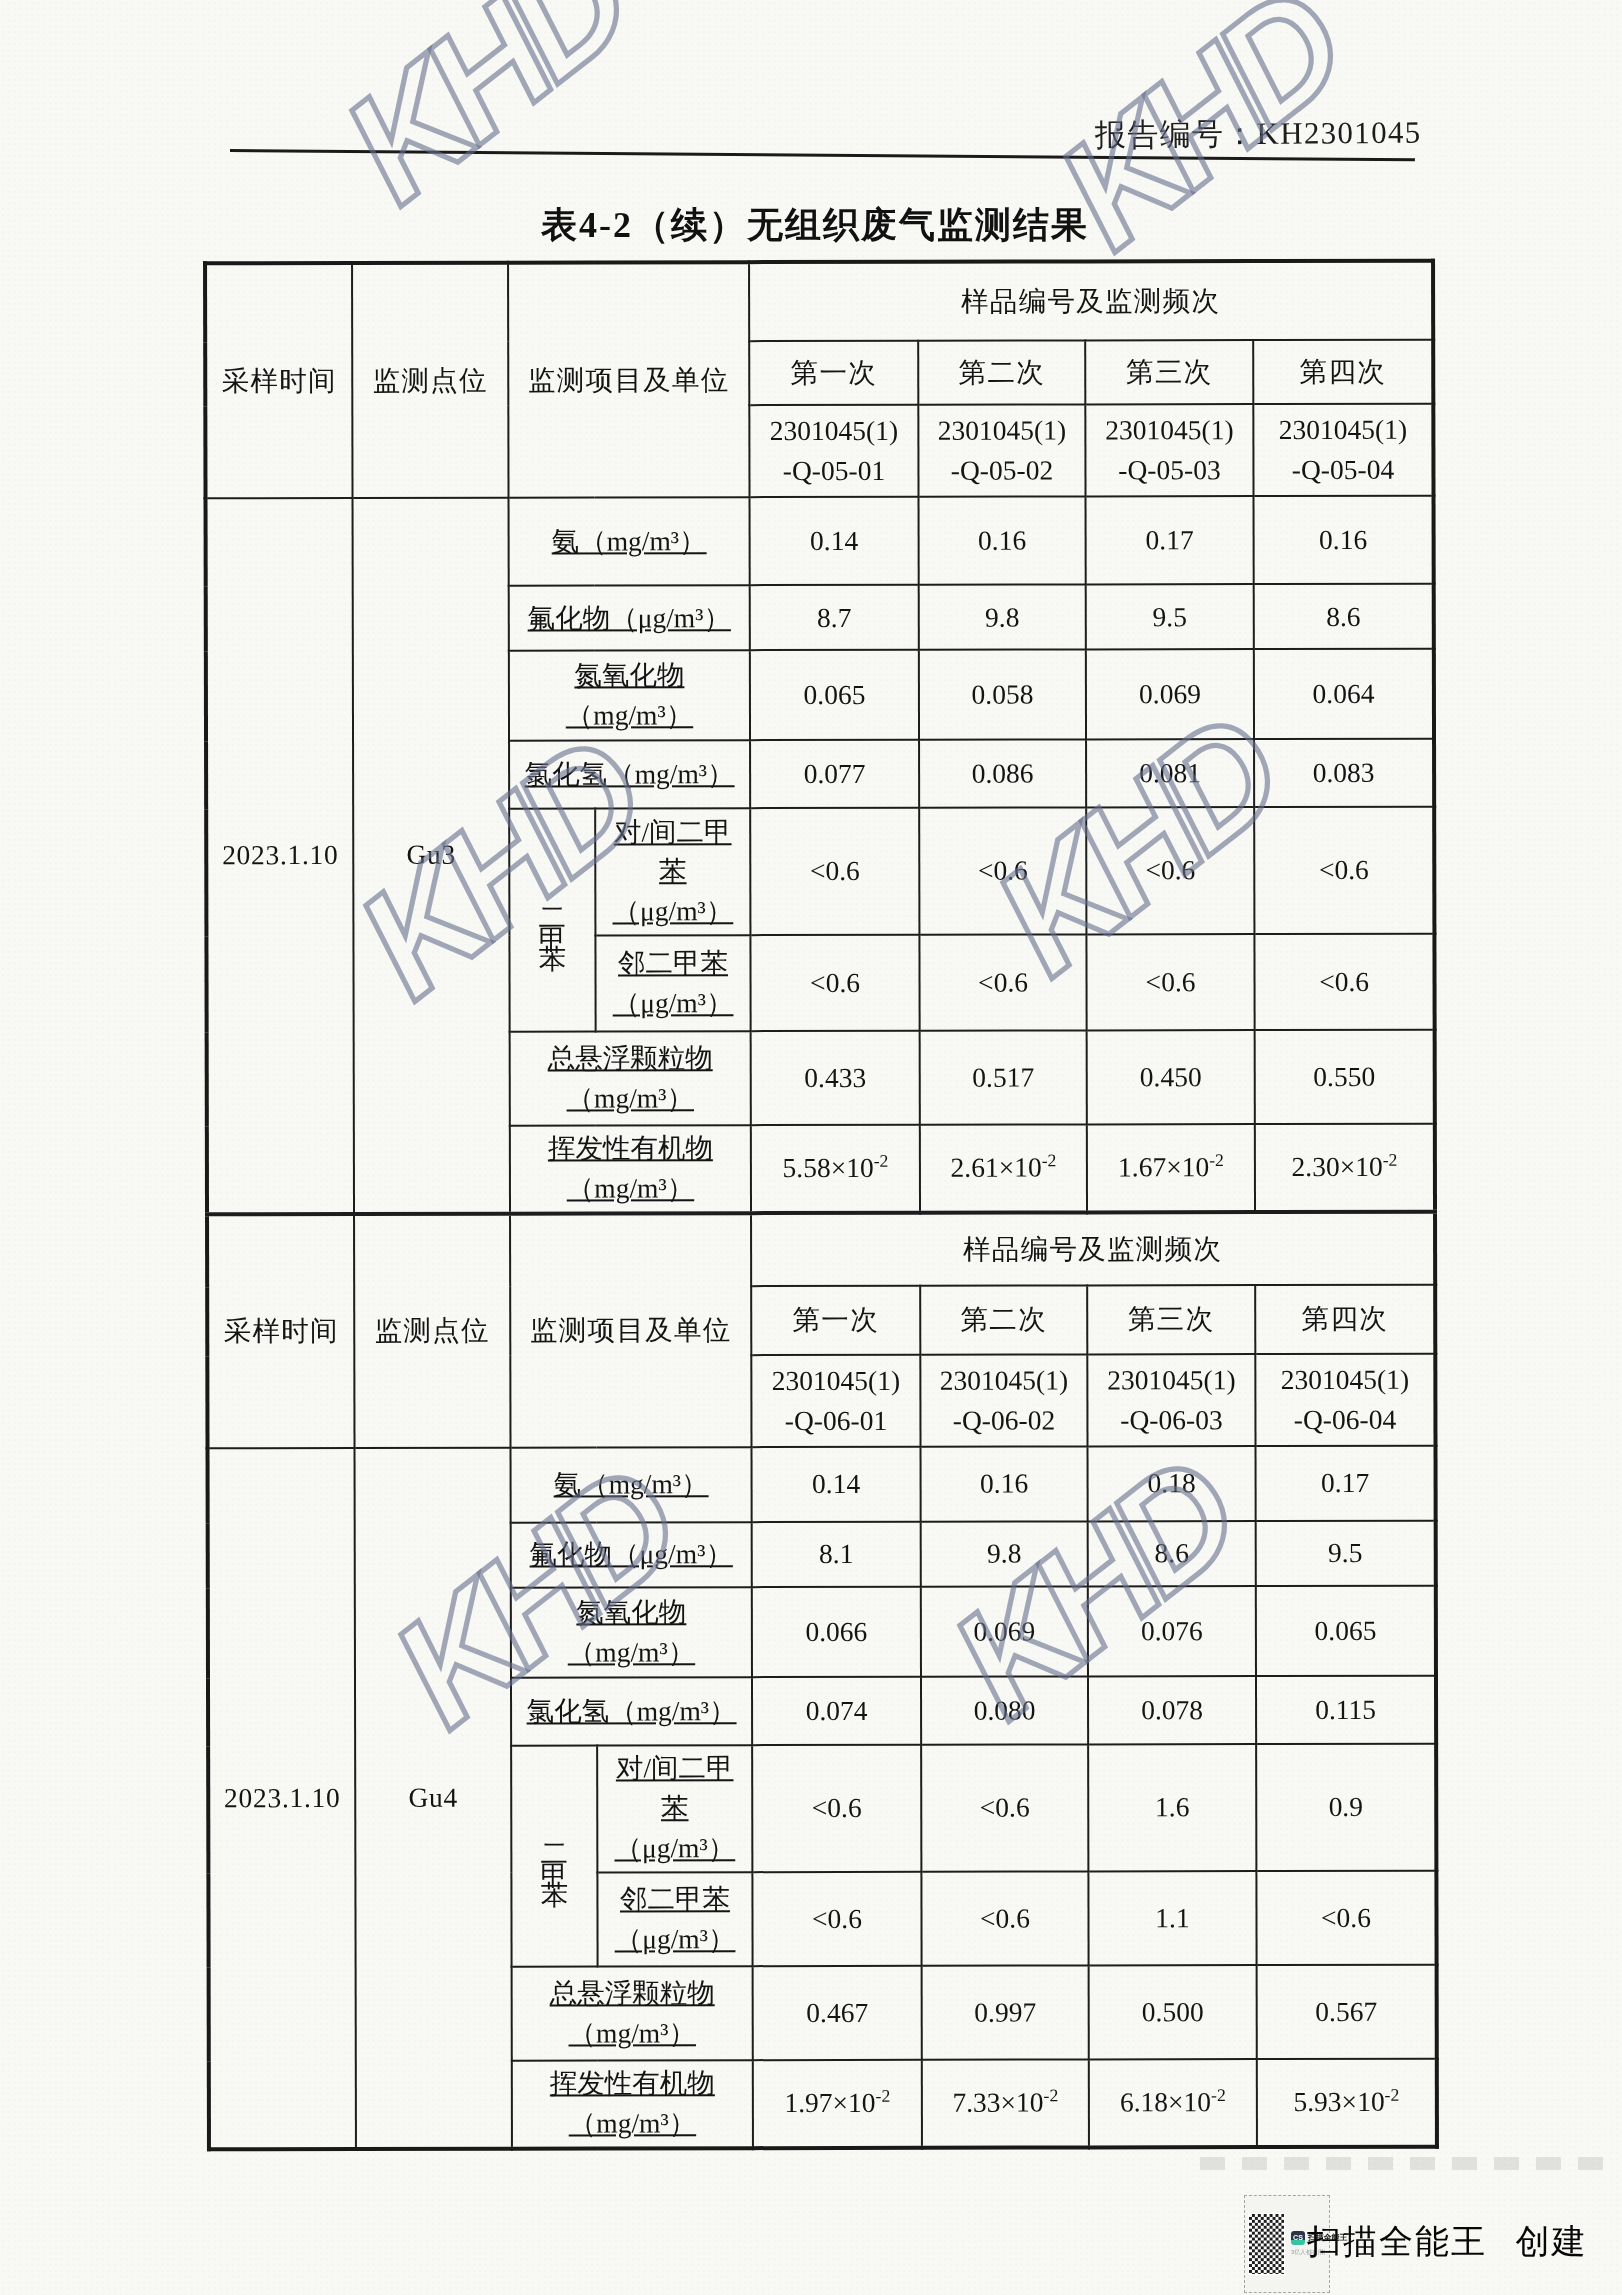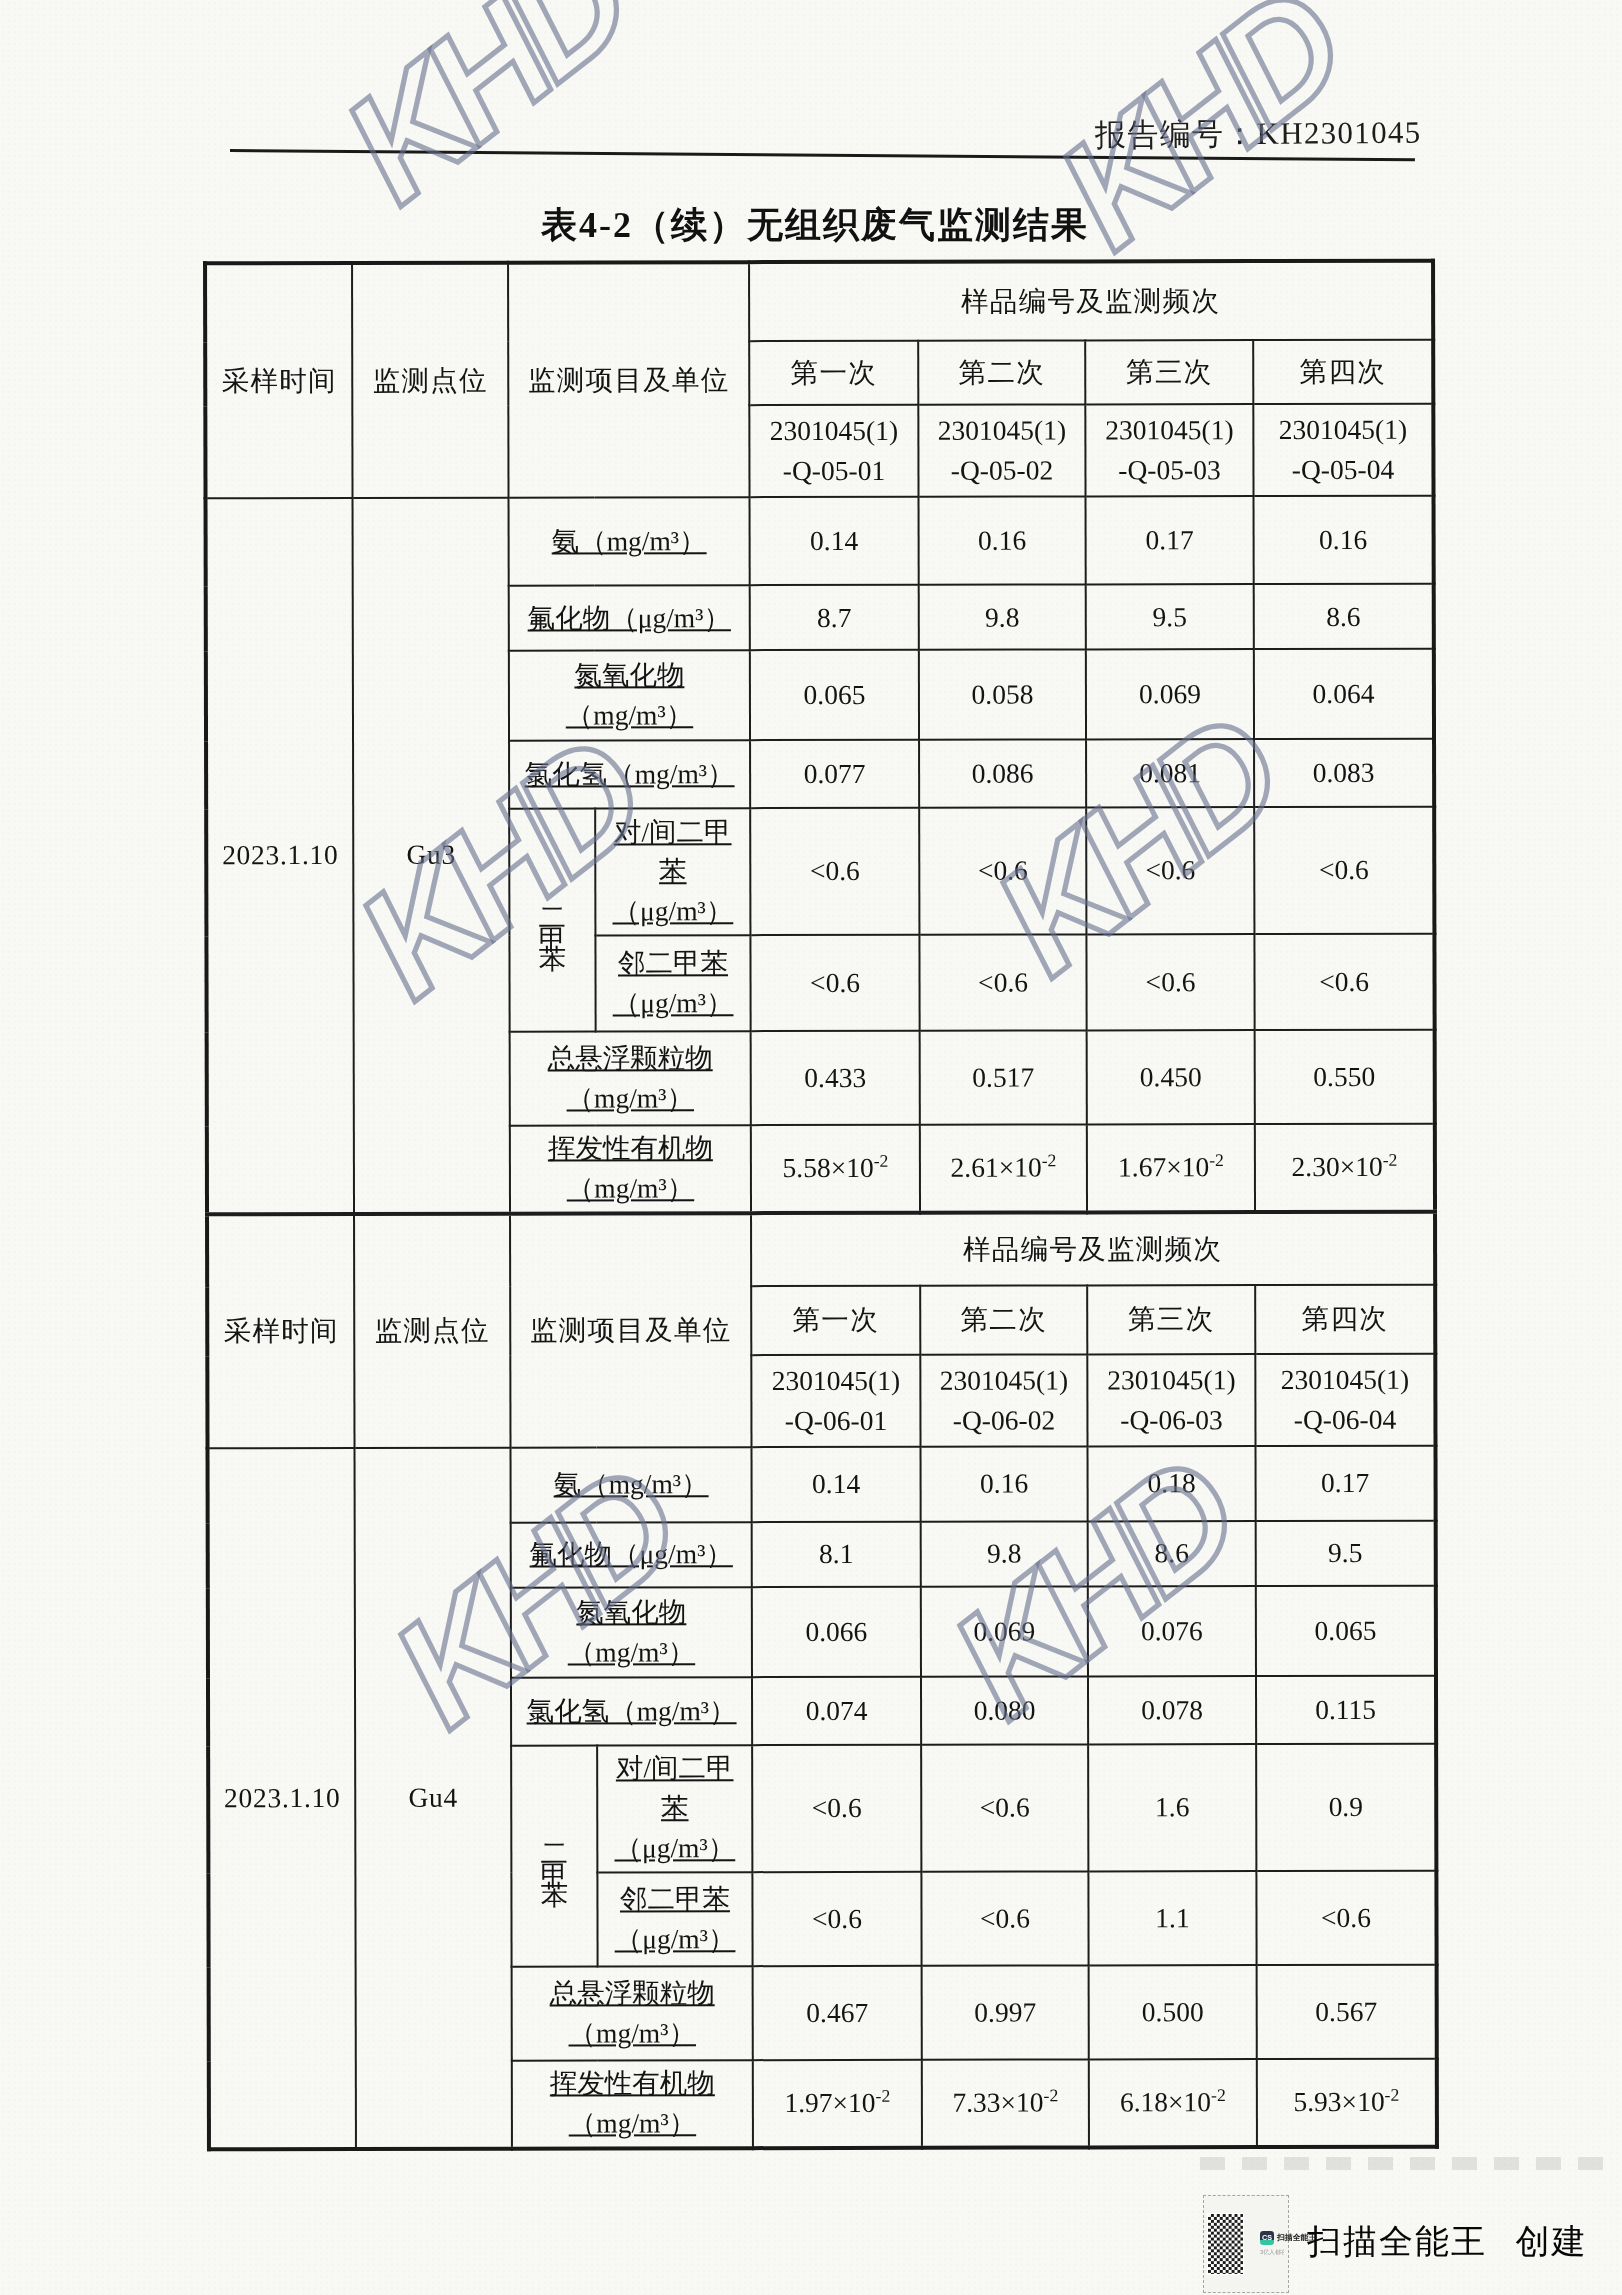--- a/index.html
+++ b/index.html
@@ -95,23 +95,23 @@
   td.time-cell, td.point-cell { font-size: 28px; letter-spacing: 0.7px; }
   sup.exp { font-size: 17.7px; vertical-align: super; line-height: 0; }
 
   
   .scan-smudge {
     position: absolute; left: 1200px; top: 2157px; width: 406px; height: 13px;
     background: repeating-linear-gradient(90deg, rgba(140,140,140,0.22) 0 25px, transparent 25px 42px);
     z-index: 1;
   }
   .cs-badge {
-    position: absolute; left: 1203px; top: 2195px; width: 86px; height: 98px;
+    position: absolute; left: 1244px; top: 2195px; width: 86px; height: 98px;
     border: 1.3px dashed #a5a5a5; background: #f4f4f1;
-    display: flex; align-items: center; gap: 17px; padding: 5.2px 3.9px;
+    display: flex; align-items: center; gap: 7px; padding: 5.2px 3.9px;
     z-index: 2;
     text-align: right;
   }
   .qr {
     width: 35px; height: 60px; flex: none;
     background-image: conic-gradient(#1c1c1c 25%, #fdfdfd 0 50%, #1c1c1c 0 75%, #fdfdfd 0);
     background-size: 5.9px 5.9px;
     outline: 1.3px solid #fff;
   }
   .cs-right { display: flex; flex-direction: column; justify-content: center; gap: 3.3px; min-width: 0; }

